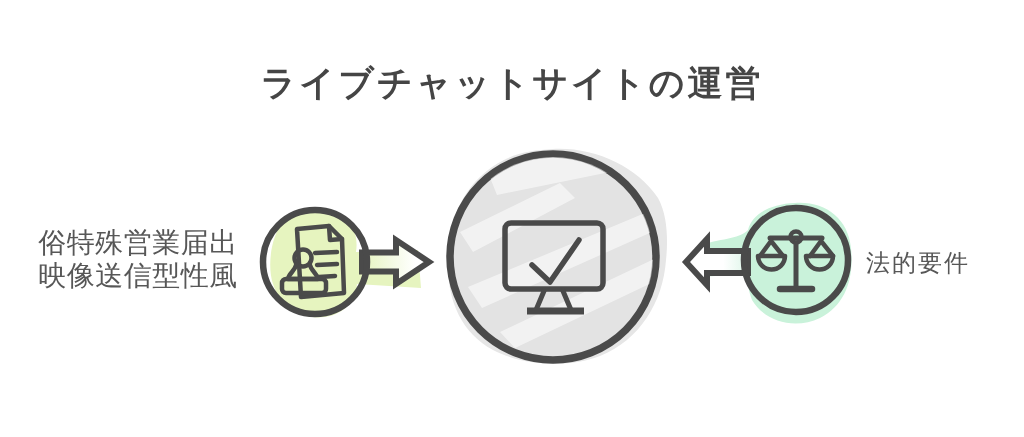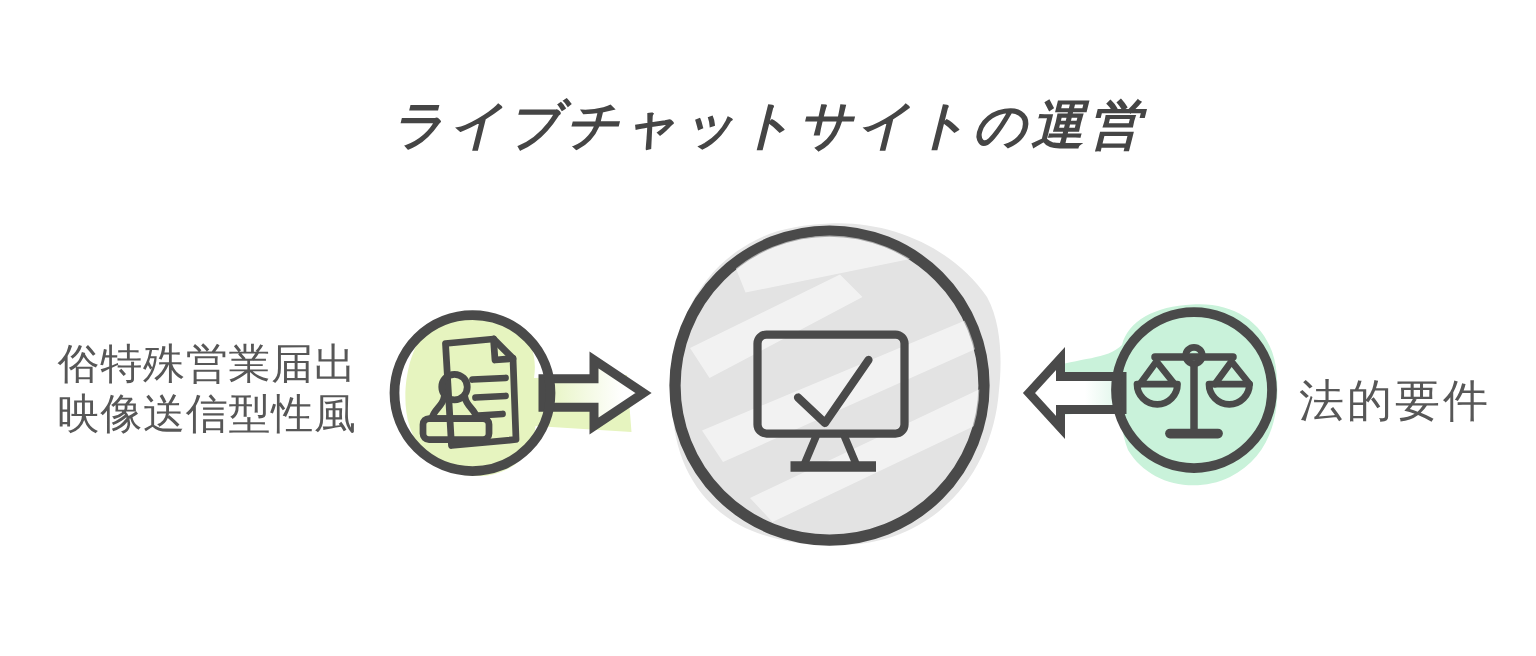--- a/index.html
+++ b/index.html
@@ -3,30 +3,30 @@
 <meta charset="utf-8">
 <style>
   html,body{margin:0;padding:0;background:#ffffff;}
   .canvas{
     position:relative;width:1024px;height:437px;background:#ffffff;
     overflow:hidden;font-family:"Liberation Sans", sans-serif;
   }
   .diagram-svg{position:absolute;left:0;top:0;}
   .title{
     position:absolute;left:0;right:0;top:60px;text-align:center;
-    font-size:35px;font-weight:700;letter-spacing:3px;color:#454545;font-style:italic;
+    font-size:35px;font-weight:700;letter-spacing:3px;color:#454545;
   }
   .left-label{
     position:absolute;left:28px;top:226px;width:220px;text-align:center;
     font-size:28px;line-height:33px;color:#575757;letter-spacing:0.5px;
   }
   .left-label span{display:block;}
   .right-label{
     position:absolute;left:866px;top:247px;
-    font-size:30px;letter-spacing:2px;color:#575757;
+    font-size:24px;letter-spacing:2px;color:#575757;
   }
 </style>
 </head>
 <body>
 
 <div class="canvas">
 
   <svg class="diagram-svg" width="1024" height="437" viewBox="0 0 1024 437">
     <defs>
       <linearGradient id="gradLeftArrow" x1="0" y1="0" x2="1" y2="0">

